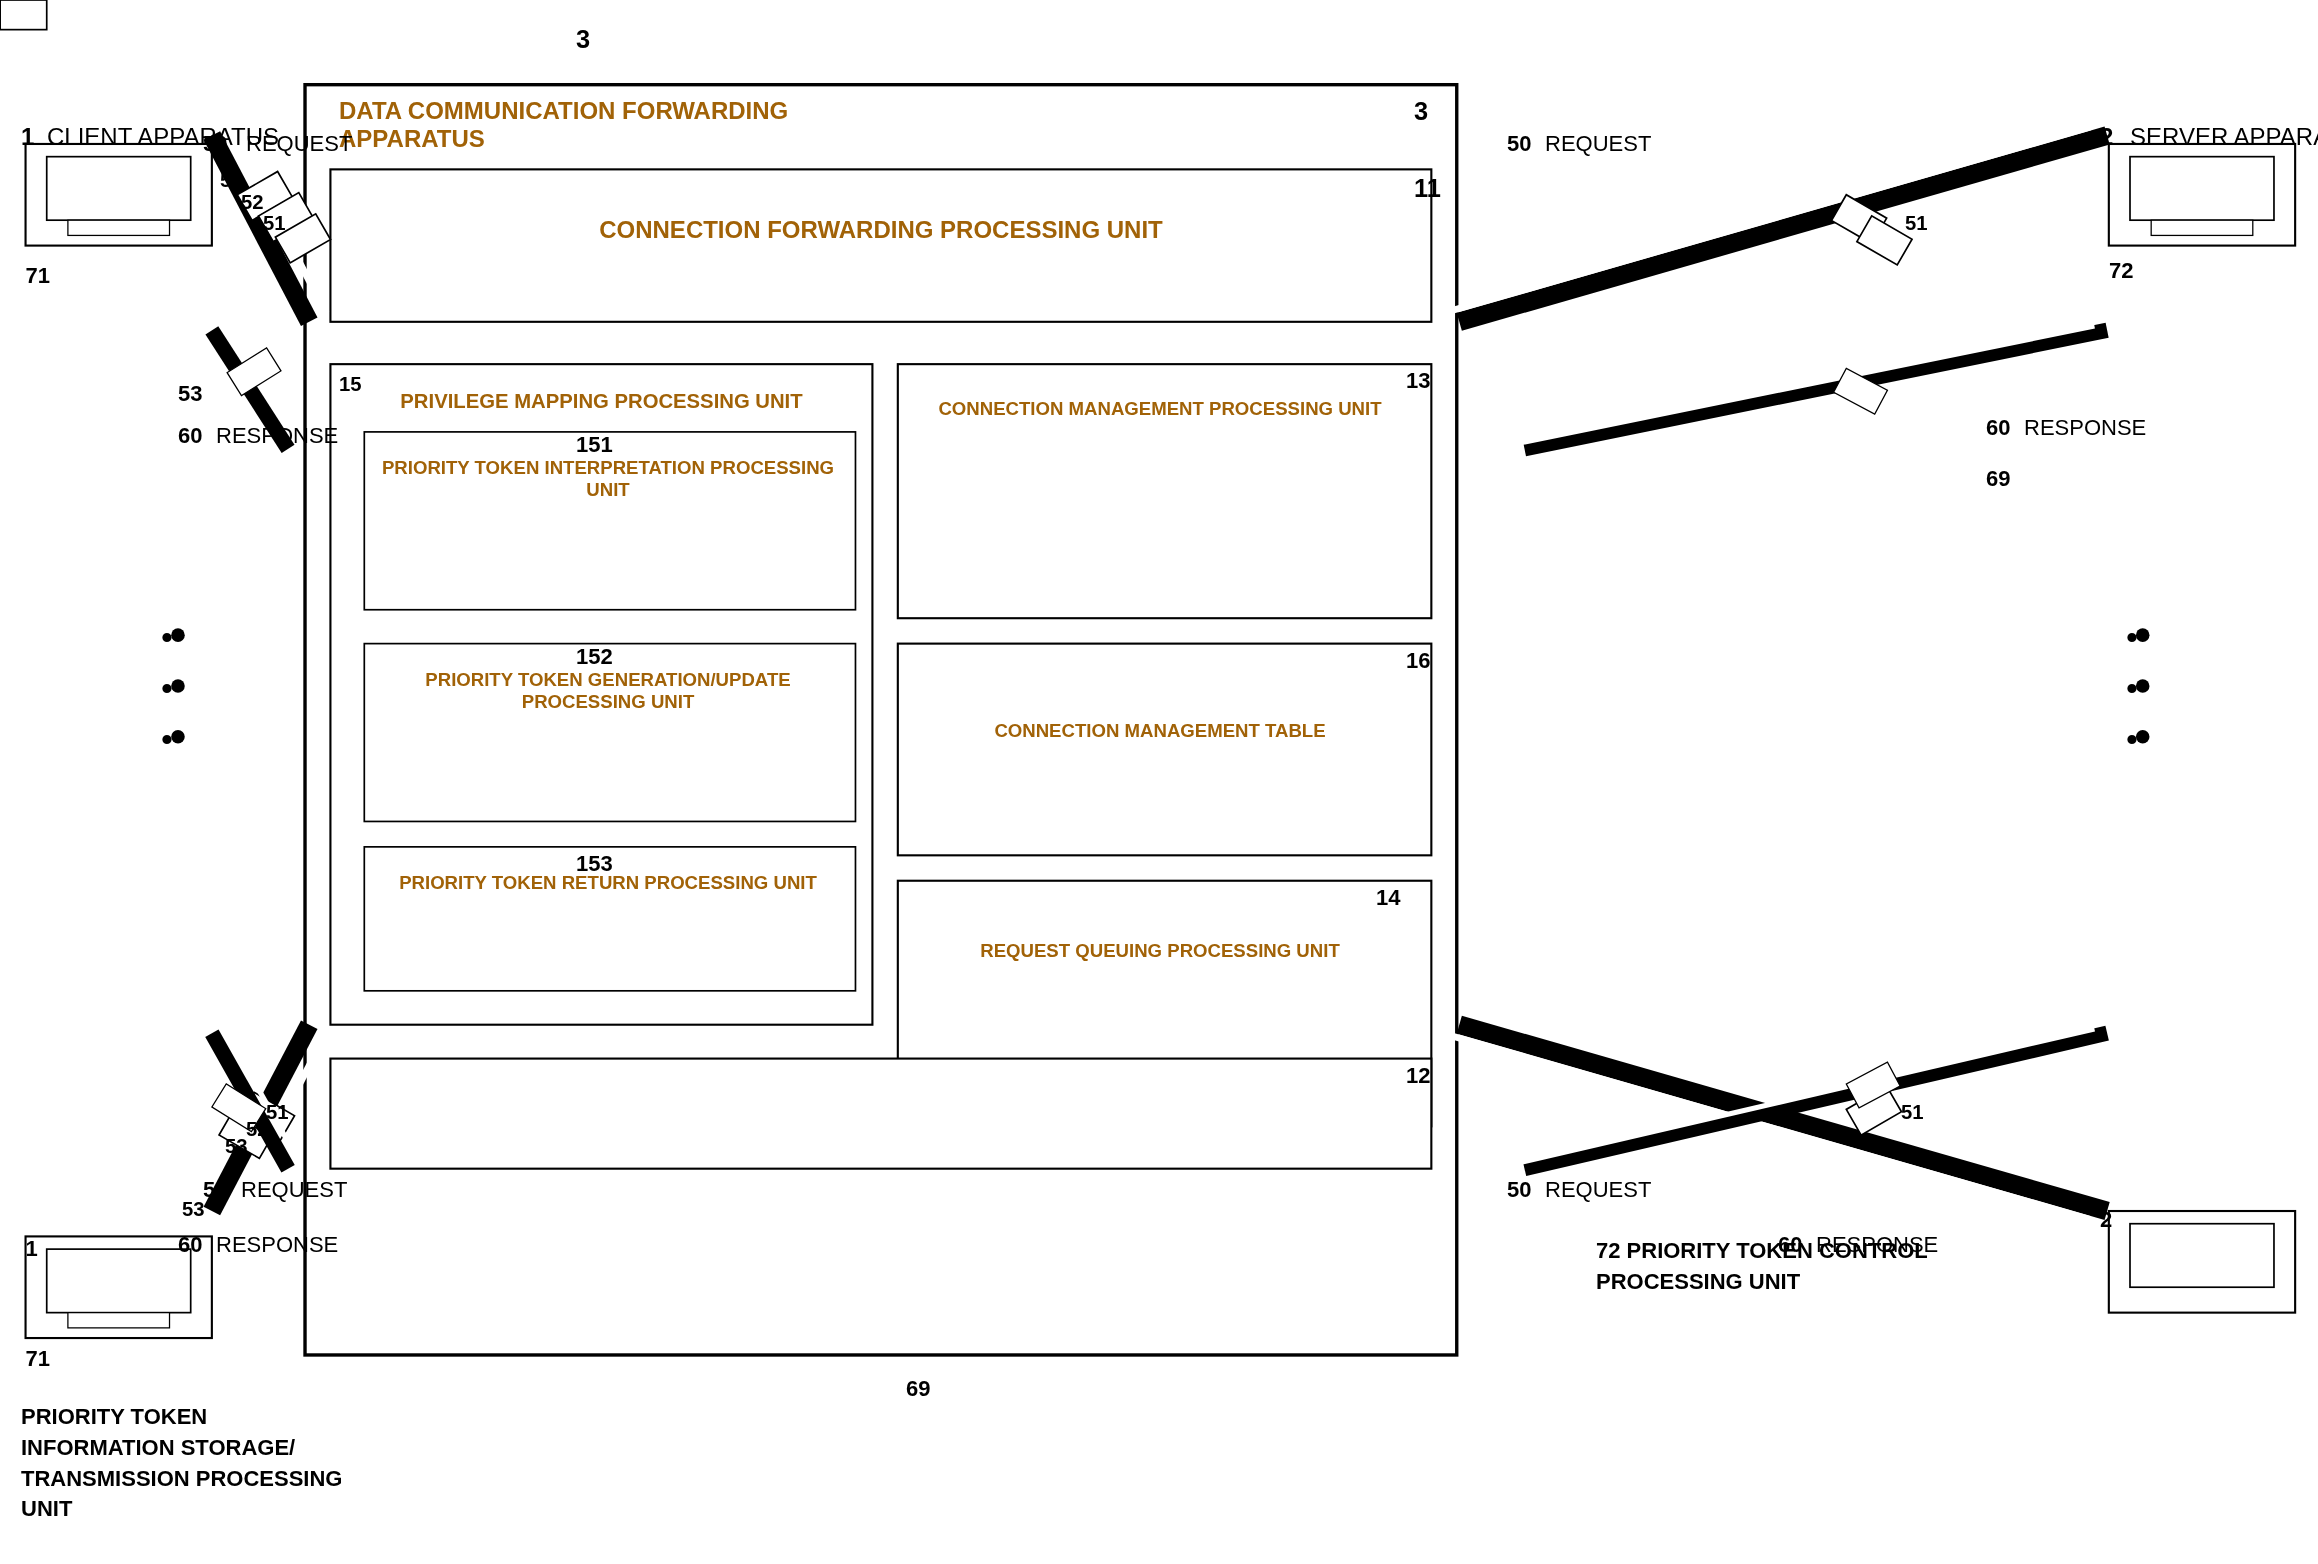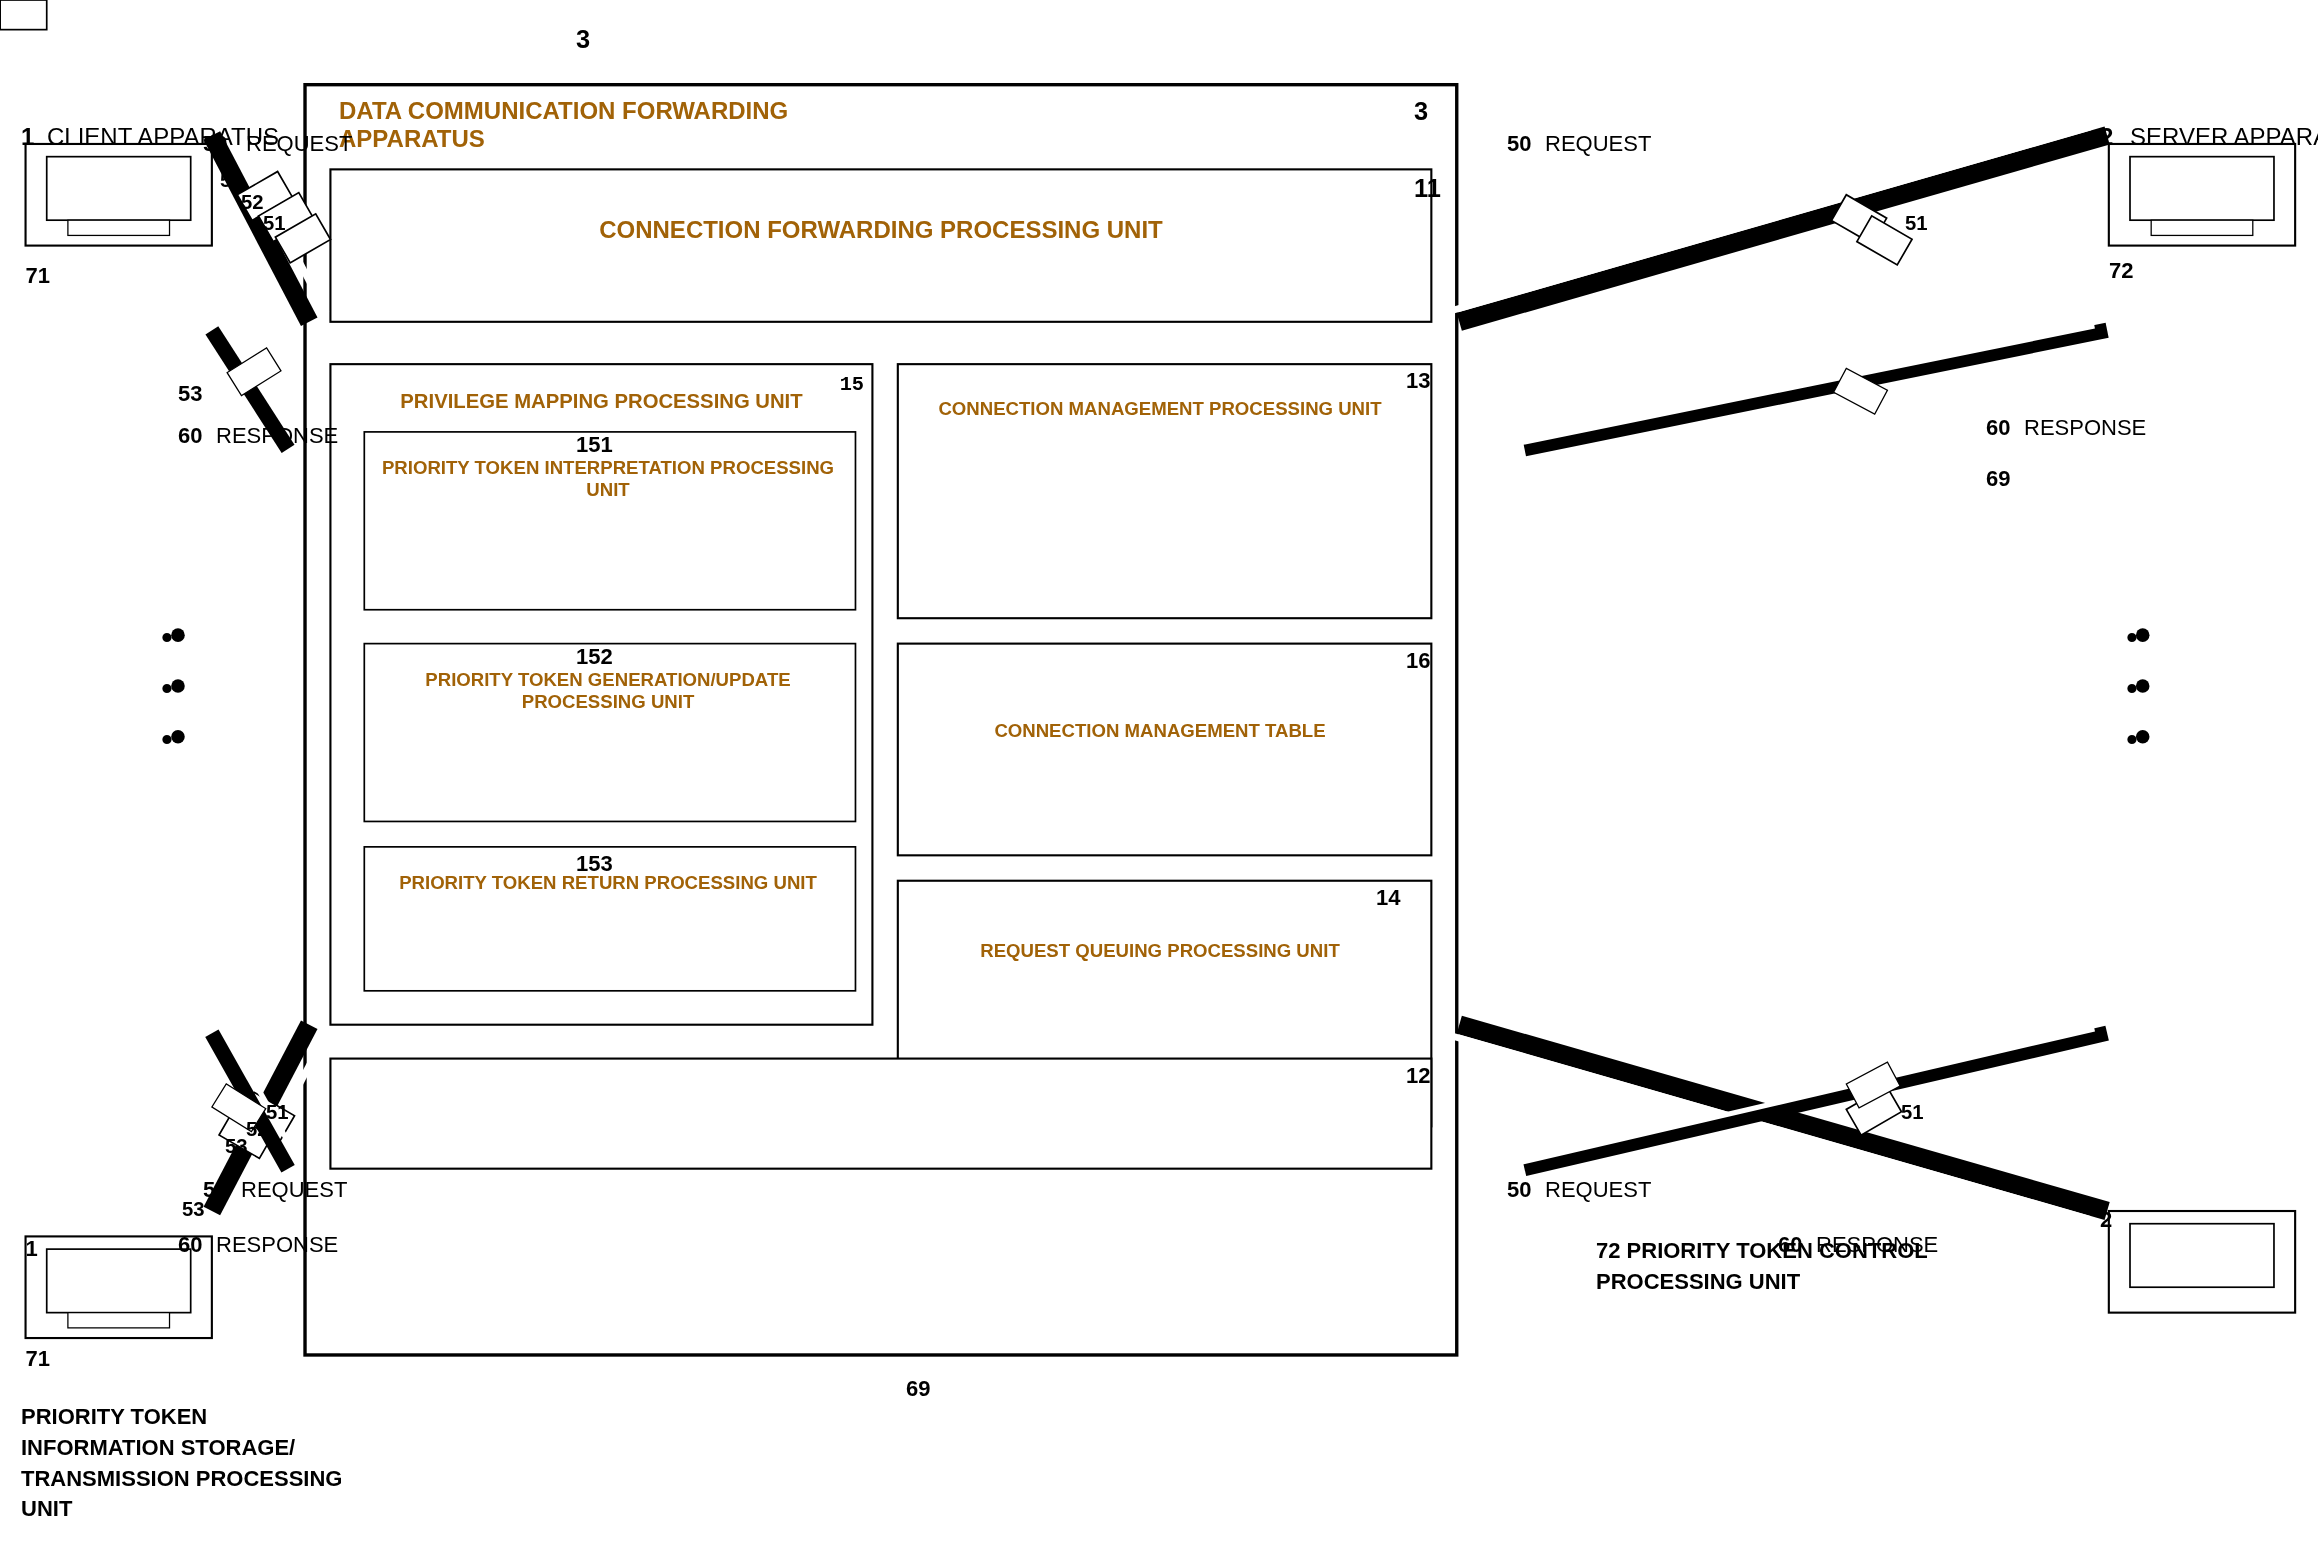--- a/index.html
+++ b/index.html
@@ -168,21 +168,21 @@
   </svg>
 
   <div class="label label-number" style="top:25.4px; left:576px;">3</div>
 
   <div class="box-label" style="top:97px; left:339px; width:508px; font-size:24px; text-align:left;">DATA COMMUNICATION FORWARDING APPARATUS</div>
   <div class="label label-number" style="top:97px; left:1414px;">3</div>
 
   <div class="box-label" style="top:216px; left:339px; width:1084px; font-size:24px;">CONNECTION FORWARDING PROCESSING UNIT</div>
   <div class="label label-number" style="top:174px; left:1414px;">11</div>
 
-  <div class="label label-bold" style="top:373px; left:339px; width:525px; font-size:20.3px; text-align:right;font-family:Liberation Mono, monospace;">15</div>
+  <div class="label label-bold" style="top:373px; left:339px; width:525px; font-size:20.3px; text-align:left;">15</div>
   <div class="box-label" style="top:390px; left:339px; width:525px; font-size:20.3px;">PRIVILEGE MAPPING PROCESSING UNIT</div>
 
   <div class="box-label" style="top:457px; left:373px; width:470px; font-size:18.6px;">PRIORITY TOKEN INTERPRETATION PROCESSING UNIT</div>
   <div class="label label-number" style="top:432px; left:576px; font-size:22px;">151</div>
 
   <div class="box-label" style="top:669px; left:373px; width:470px; font-size:18.6px;">PRIORITY TOKEN GENERATION/UPDATE PROCESSING UNIT</div>
   <div class="label label-number" style="top:644px; left:576px; font-size:22px;">152</div>
 
   <div class="box-label" style="top:872px; left:373px; width:470px; font-size:18.6px;">PRIORITY TOKEN RETURN PROCESSING UNIT</div>
   <div class="label label-number" style="top:851px; left:576px; font-size:22px;">153</div>

